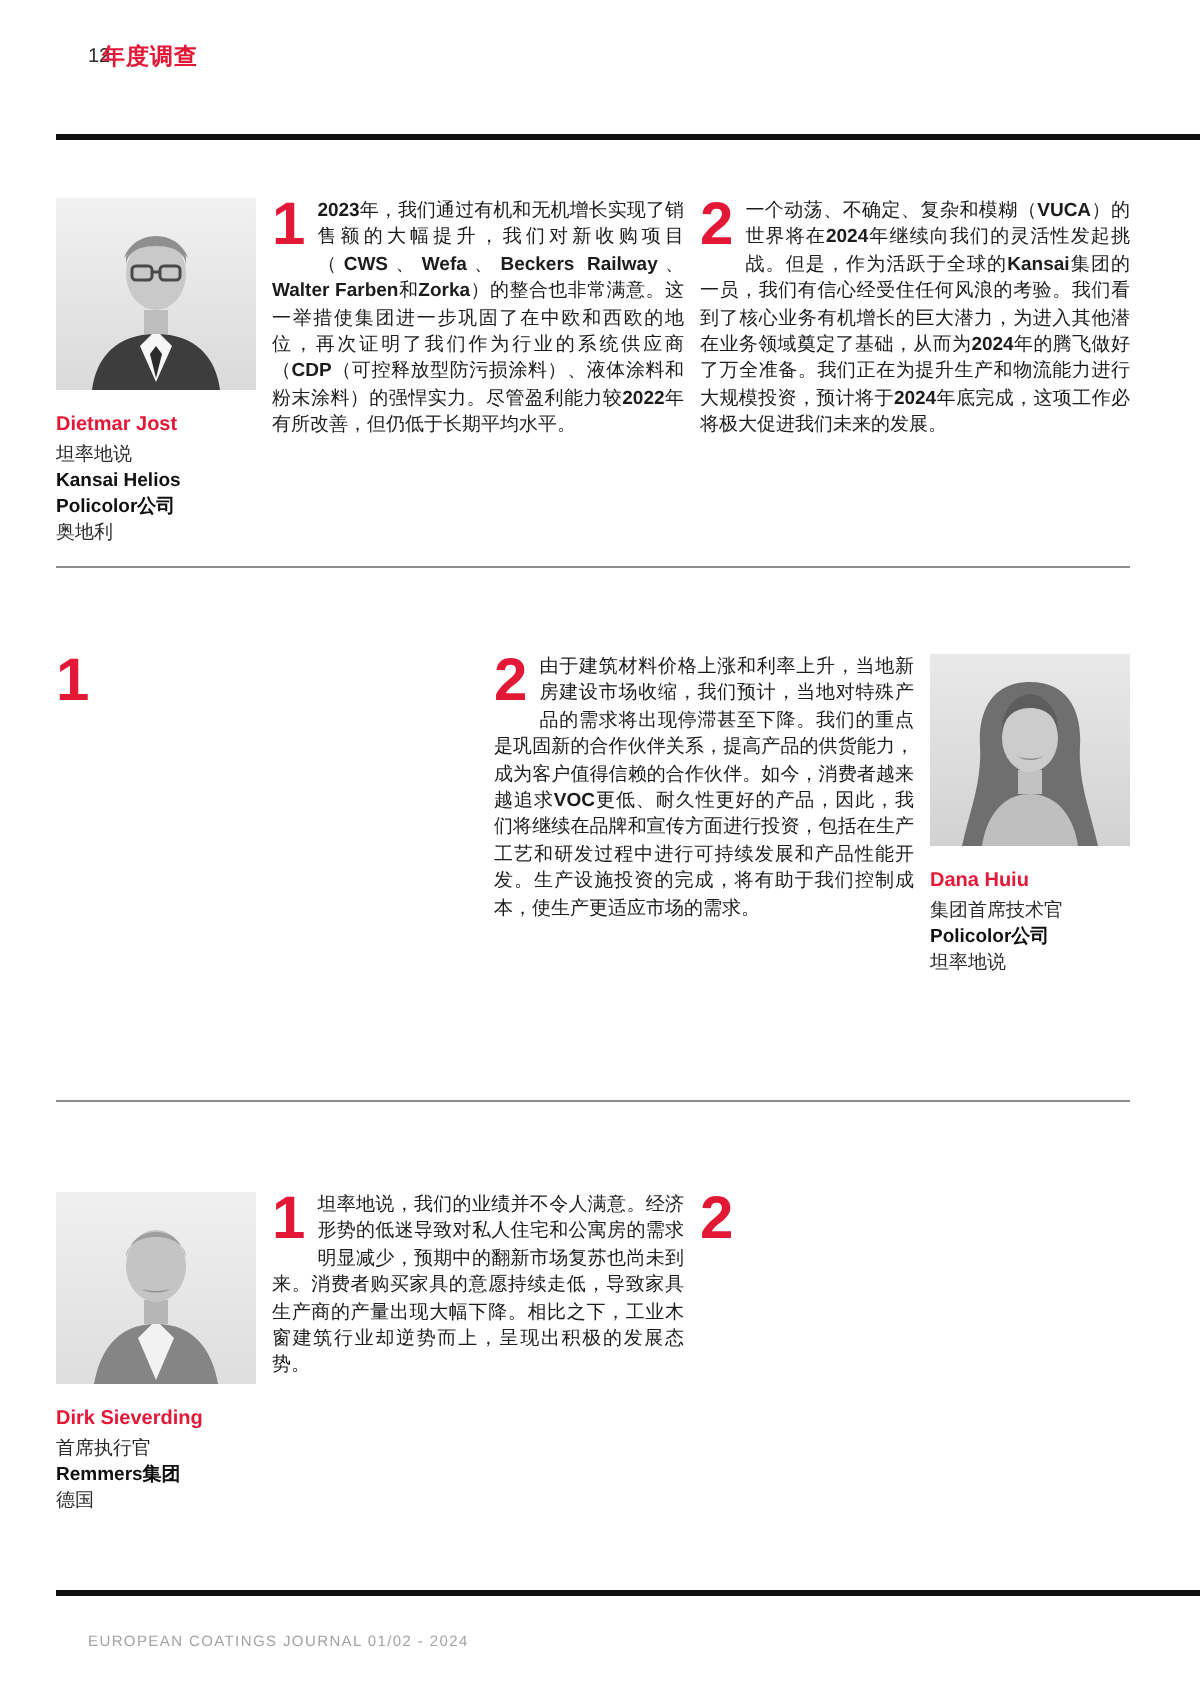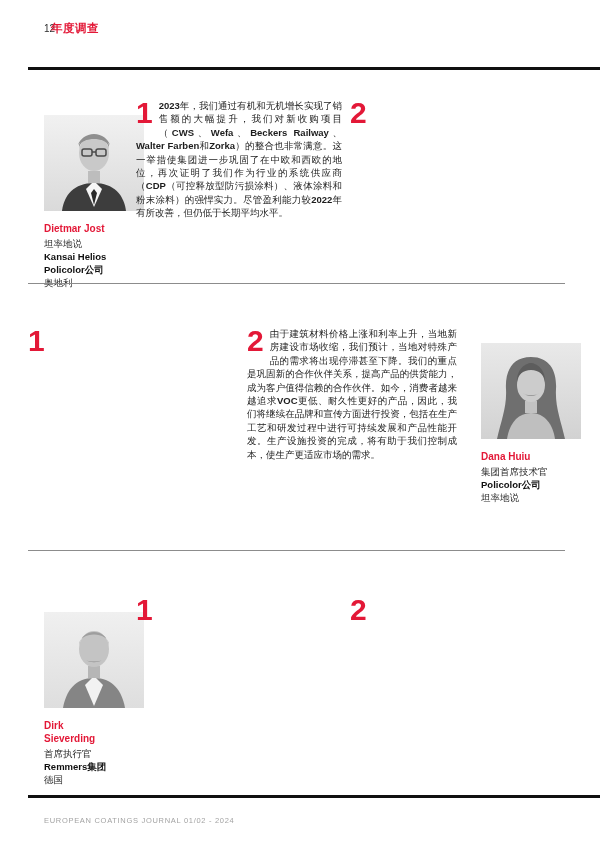--- a/index.html
+++ b/index.html
@@ -28,21 +28,21 @@
   .quote{
     margin:0;font-size:9.5px;line-height:13.4px;color:#1c1c1c;
     text-align:justify;text-justify:inter-ideograph;
   }
   .quote b{font-weight:bold;}
   .dropnum{
     float:left;font-size:30px;line-height:26px;font-weight:bold;color:#e31837;
     margin:1px 6px 0 0;
   }
   
-  .person{margin:16px;}
+  .person{margin:0;}
   .photo{width:100px;height:96px;display:block;}
   .photo svg{display:block;width:100%;height:100%;}
   .p-info{margin-top:11px;font-size:9.5px;line-height:13px;color:#2b2b2b;}
   .p-name{font-size:10px;font-weight:bold;color:#e31837;margin-bottom:2px;}
   .p-company{font-weight:bold;color:#101010;}
   
   .footer-text{
     position:absolute;left:44px;top:816px;
     font-size:7.5px;letter-spacing:0.7px;color:#a3a3a3;
   }
@@ -81,21 +81,21 @@
       <div class="p-name">Dietmar Jost</div>
       <div class="p-role">坦率地说</div>
       <div class="p-company">Kansai Helios Policolor公司</div>
       <div class="p-country">奥地利</div>
     </figcaption>
   </figure>
   <p class="quote">
     <span class="dropnum">1</span><span><b>2023</b>年，我们通过有机和无机增长实现了销售额的大幅提升，我们对新收购项目（<b>CWS</b>、<b>Wefa</b>、<b>Beckers Railway</b>、<b>Walter Farben</b>和<b>Zorka</b>）的整合也非常满意。这一举措使集团进一步巩固了在中欧和西欧的地位，再次证明了我们作为行业的系统供应商（<b>CDP</b>（可控释放型防污损涂料）、液体涂料和粉末涂料）的强悍实力。尽管盈利能力较<b>2022</b>年有所改善，但仍低于长期平均水平。</span>
   </p>
   <p class="quote">
-    <span class="dropnum">2</span>
+    <span class="dropnum">2</span><span>一个动荡、不确定、复杂和模糊（<b>VUCA</b>）的世界将在<b>2024</b>年继续向我们的灵活性发起挑战。但是，作为活跃于全球的<b>Kansai</b>集团的一员，我们有信心经受住任何风浪的考验。我们看到了核心业务有机增长的巨大潜力，为进入其他潜在业务领域奠定了基础，从而为<b>2024</b>年的腾飞做好了万全准备。我们正在为提升生产和物流能力进行大规模投资，预计将于<b>2024</b>年底完成，这项工作必将极大促进我们未来的发展。</span>
   </p>
 </div>
 
 <div class="divider divider-1"></div>
 
 <div class="row row2">
   <p class="quote">
     <span class="dropnum">1</span>
   </p>
   <p class="quote">
@@ -150,21 +150,21 @@
       </svg>
     </span>
     <figcaption class="p-info">
       <div class="p-name">Dirk Sieverding</div>
       <div class="p-role">首席执行官</div>
       <div class="p-company">Remmers集团</div>
       <div class="p-country">德国</div>
     </figcaption>
   </figure>
   <p class="quote">
-    <span class="dropnum">1</span>
+    <span class="dropnum">1</span><span>坦率地说，我们的业绩并不令人满意。经济形势的低迷导致对私人住宅和公寓房的需求明显减少，预期中的翻新市场复苏也尚未到来。消费者购买家具的意愿持续走低，导致家具生产商的产量出现大幅下降。相比之下，工业木窗建筑行业却逆势而上，呈现出积极的发展态势。</span>
   </p>
   <p class="quote">
     <span class="dropnum">2</span>
   </p>
 </div>
 
 <div class="rule rule-bottom"></div>
 <div class="footer-text">EUROPEAN COATINGS JOURNAL 01/02 - 2024</div>
 
 </body></html>

